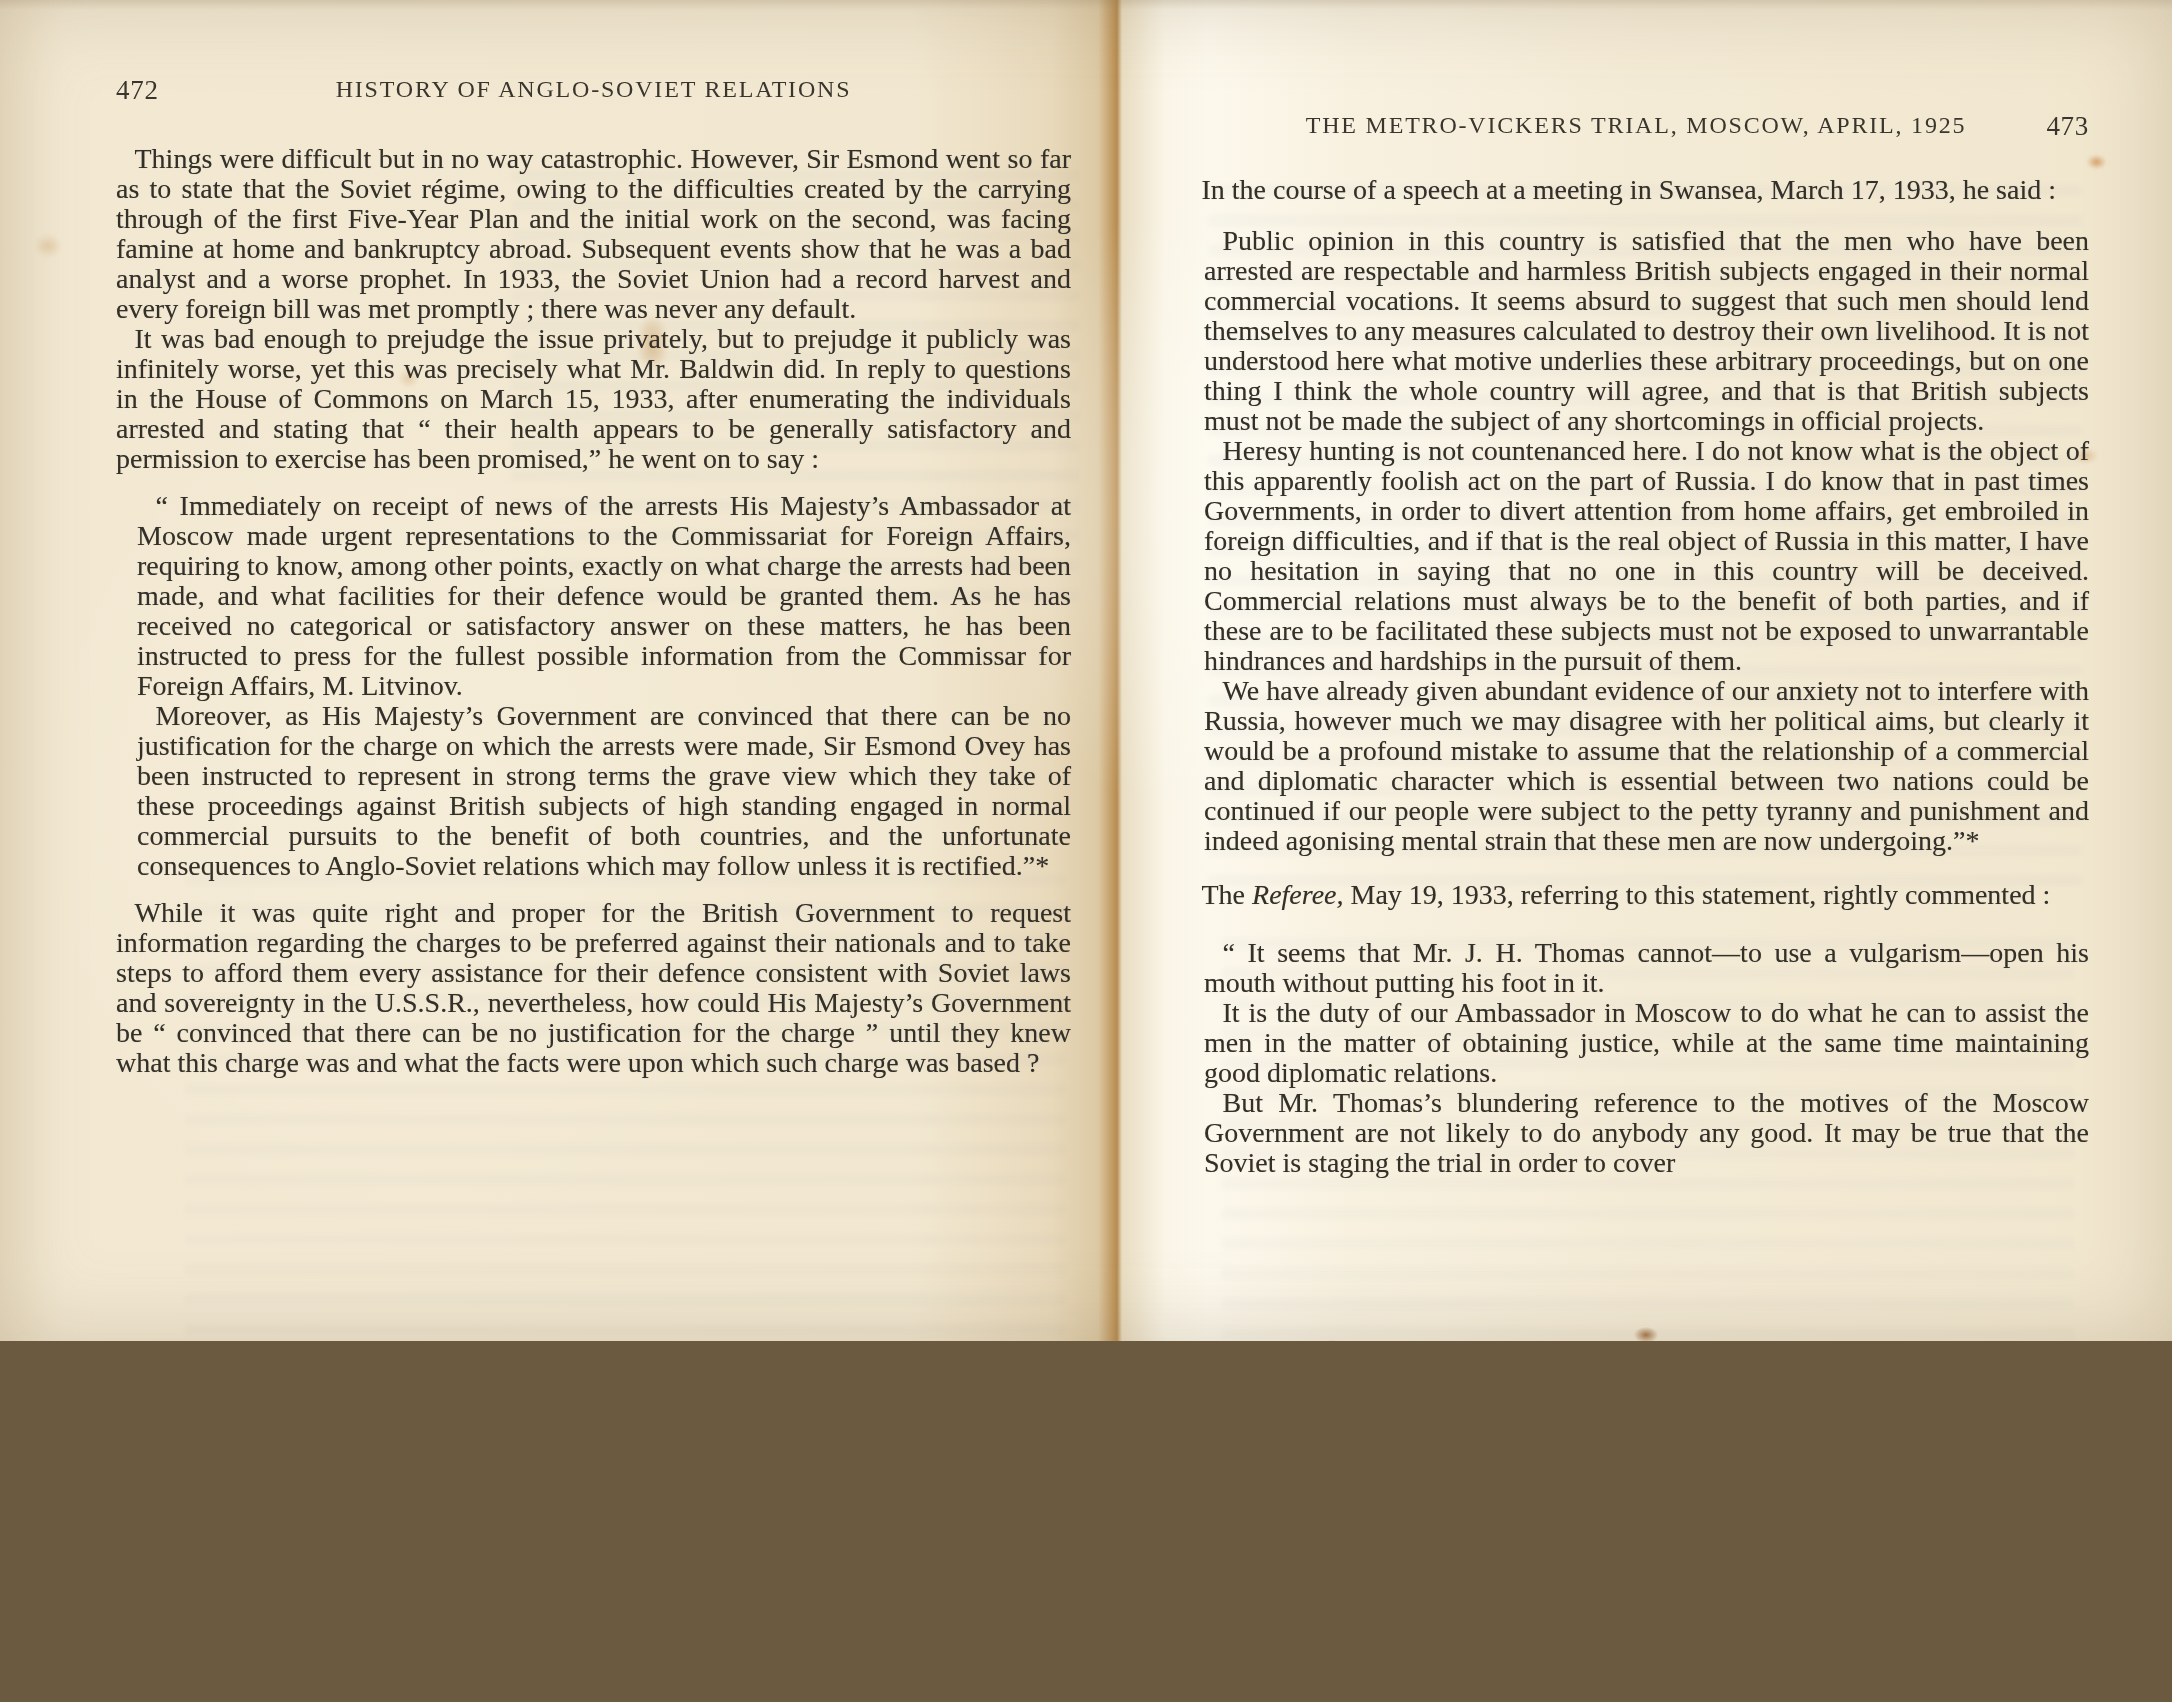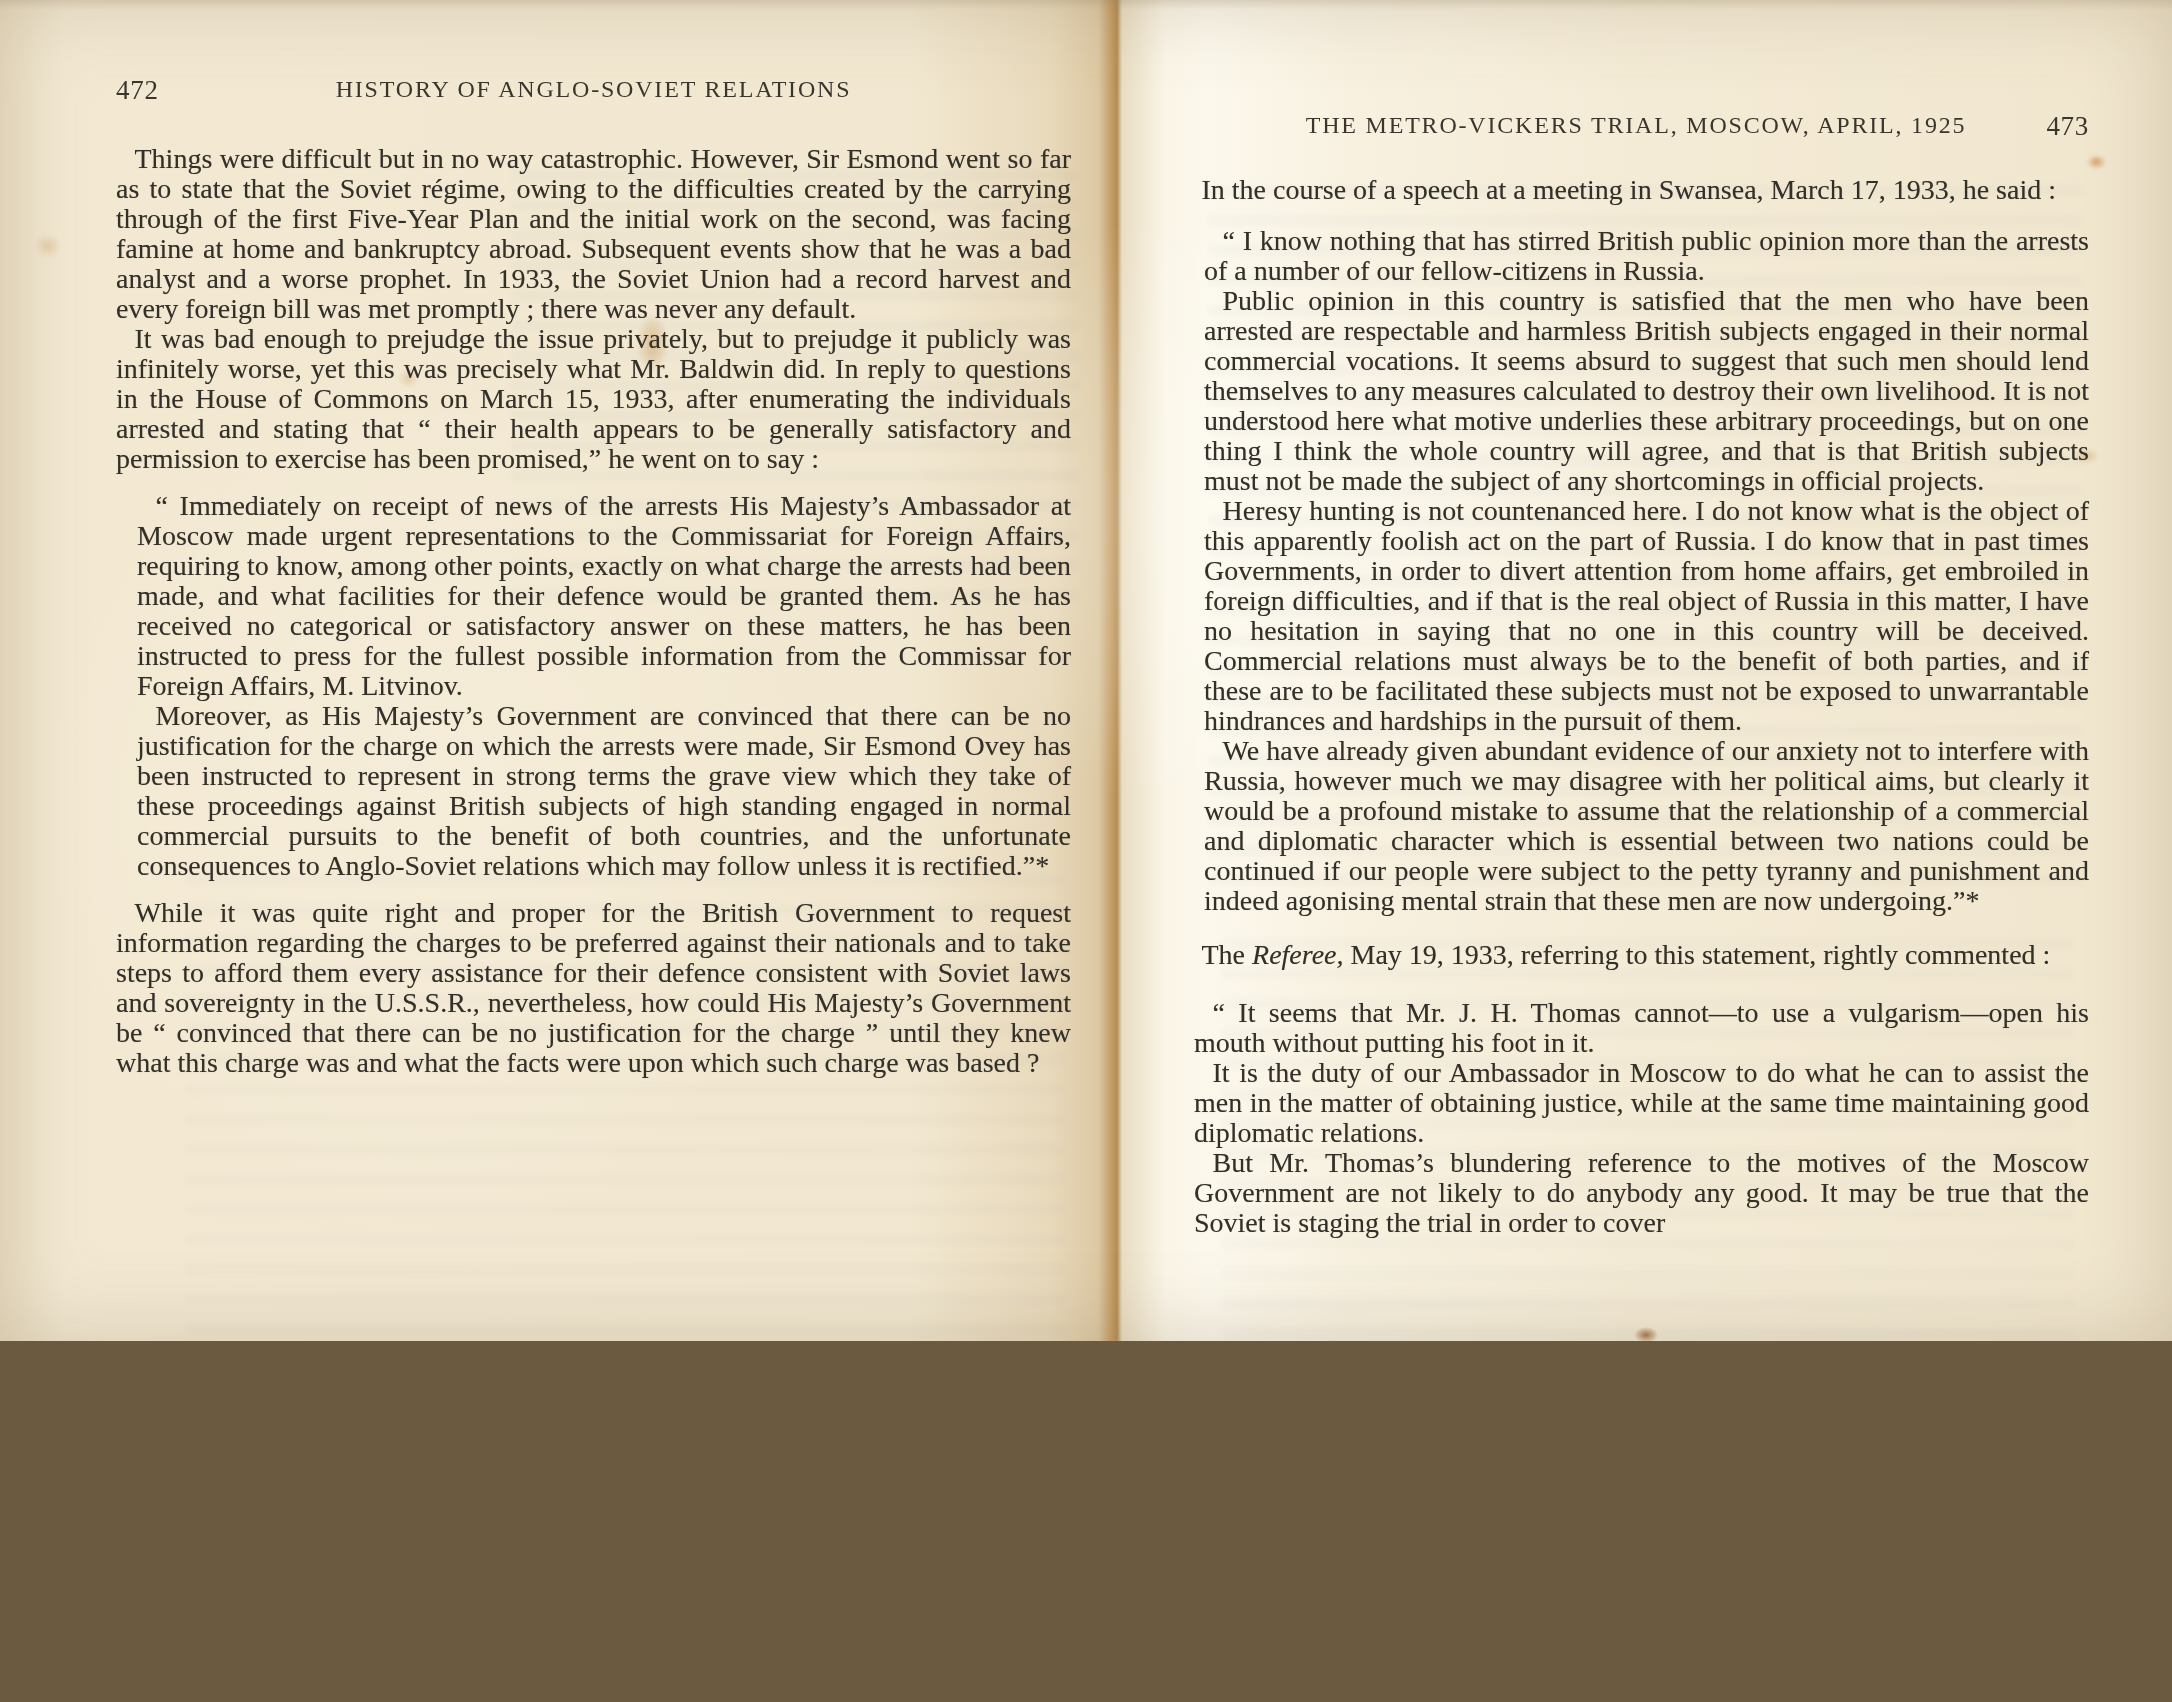--- a/index.html
+++ b/index.html
@@ -37,21 +37,21 @@
   .running-title{position:absolute;left:50%;top:1.4px;transform:translateX(-50%);}
 
   .pagebody{text-align:justify;font-size:28px;line-height:30px;
     text-shadow:0 0 0.7px rgba(45,40,32,0.35);}
   .page-left .pagebody{margin-top:36px;}
   .page-right .pagebody{margin-top:31px;}
   .pagebody p{margin:0;text-indent:18.5px;}
 
   .bquote{margin:17px 0 17px 21px;}
   .speech-quote{margin:21px 0 24px 21px;}
-  .referee-quote{margin:0 0 0 11px;}
+  .referee-quote{margin:0 0 0 21px;}
   .intro-para{margin-bottom:21px !important;}
   .referee-intro{margin-bottom:28px !important;}
 
   .footnote{position:absolute;width:100%;text-align:center;font-size:22px;
     text-shadow:0 0 0.7px rgba(45,40,32,0.3);}
   .page-left .footnote{top:1543px;}
   .page-right .footnote{top:1571px;font-weight:bold;}
   .footnote i{font-style:italic;}
 
   
@@ -127,21 +127,20 @@
   <section class="page page-right">
     <header class="pagehead">
       <span class="running-title">THE METRO-VICKERS TRIAL, MOSCOW, APRIL, 1925</span>
       <span class="folio folio-right">473</span>
     </header>
 
     <div class="pagebody">
       <p class="intro-para">In the course of a speech at a meeting in Swansea, March 17, 1933, he said :</p>
 
       <div class="speech-quote">
-        <p>“ I know nothing that has stirred British public opinion more than the arrests of a number of our fellow-citizens in Russia.</p>
         <p>Public opinion in this country is satisfied that the men who have been arrested are respectable and harmless British subjects engaged in their normal commercial vocations.  It seems absurd to suggest that such men should lend themselves to any measures calculated to destroy their own livelihood.  It is not understood here what motive underlies these arbitrary proceedings, but on one thing I think the whole country will agree, and that is that British subjects must not be made the subject of any shortcomings in official projects.</p>
         <p>Heresy hunting is not countenanced here.  I do not know what is the object of this apparently foolish act on the part of Russia.  I do know that in past times Governments, in order to divert attention from home affairs, get embroiled in foreign difficulties, and if that is the real object of Russia in this matter, I have no hesitation in saying that no one in this country will be deceived.  Commercial relations must always be to the benefit of both parties, and if these are to be facilitated these subjects must not be exposed to unwarrantable hindrances and hardships in the pursuit of them.</p>
         <p>We have already given abundant evidence of our anxiety not to interfere with Russia, however much we may disagree with her political aims, but clearly it would be a profound mistake to assume that the relationship of a commercial and diplomatic character which is essential between two nations could be continued if our people were subject to the petty tyranny and punishment and indeed agonising mental strain that these men are now undergoing.”*</p>
       </div>
 
       <p class="referee-intro"><span>The </span><i>Referee,</i><span> May 19, 1933, referring to this statement, rightly commented :</span></p>
 
       <div class="referee-quote">
         <p>“ It seems that Mr. J. H. Thomas cannot—to use a vulgarism—open his mouth without putting his foot in it.</p>
         <p>It is the duty of our Ambassador in Moscow to do what he can to assist the men in the matter of obtaining justice, while at the same time maintaining good diplomatic relations.</p>

